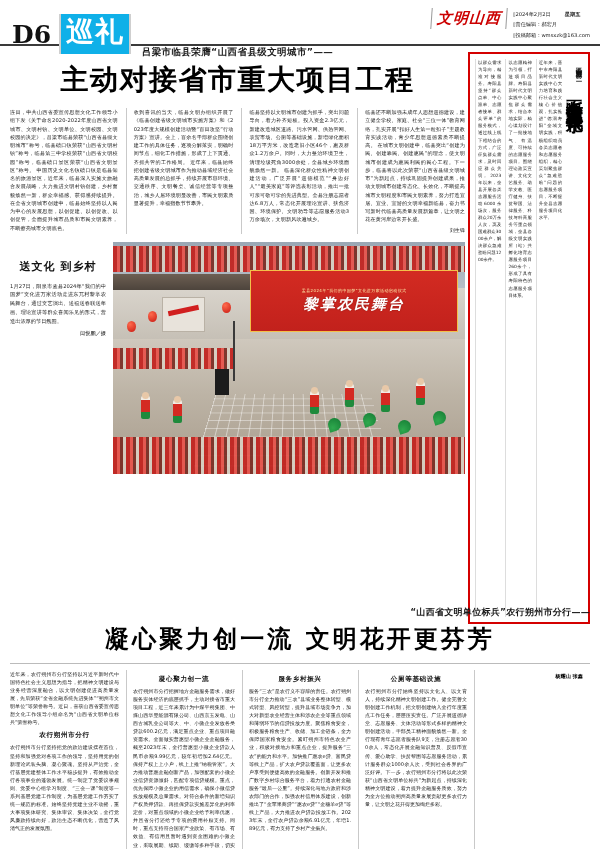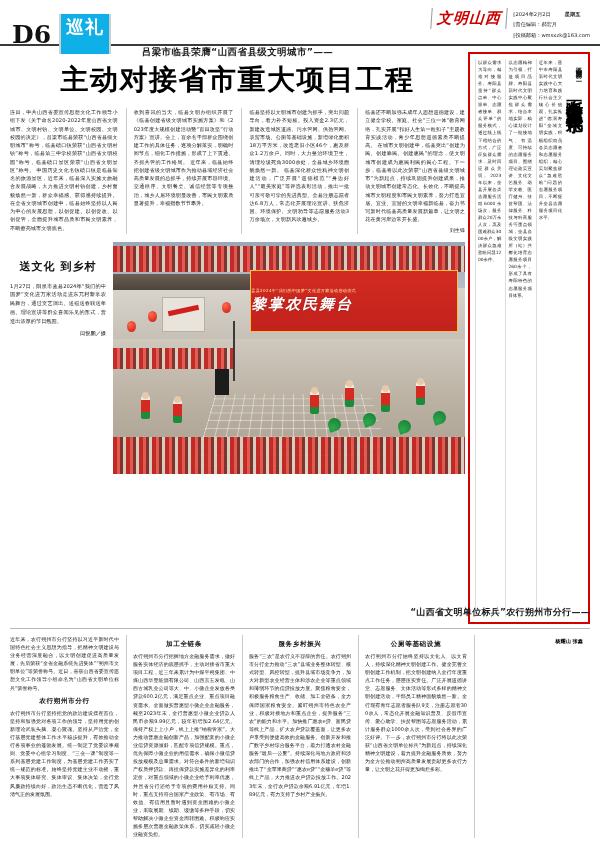--- a/index.html
+++ b/index.html
@@ -17,22 +17,22 @@
     border-bottom: 2px solid #3a3a3a;
     padding: 0 10px;
   }
   .mh-left { position: absolute; left: 12px; top: 6px; display: flex; align-items: center; gap: 8px; margin-top: 8px; }
   .folio {
     font-family: "DejaVu Serif", "Liberation Serif", serif;
     font-weight: bold; font-size: 25px; color: #111; letter-spacing: 0px;
   }
   .section-tag {
     background: #0fb0e8; color: #fff;
-    font-size: 18px; font-weight: bold; line-height: 1;
-    padding: 4px 5px 18px 5px;
+    font-size: 28px; font-weight: bold; line-height: 1;
+    padding: 4px 5px 8px 5px;
     border-left: 2px solid #cfcfcf; border-right: 2px solid #cfcfcf;
     letter-spacing: 1px;
   }
   .mh-right { position: absolute; right: 10px; top: 8px; display: flex; align-items: flex-start; gap: 6px; }
   .logo-brand {
     color: #cc0000; font-weight: bold; font-size: 15px;
     font-family: "DejaVu Serif", "Liberation Serif", serif;
     letter-spacing: 1px;
     border-left: 1.5px solid #999; border-right: 1.5px solid #999;
     padding: 2px 5px; line-height: 1.15;
@@ -127,21 +127,21 @@
   .ph-sky { position:absolute; left:0; top:0; width:100%; height:34%;
             background: linear-gradient(180deg,#9aa7b4 0%, #b5bdc6 55%, #cfd3d6 100%); }
   .ph-wall { position:absolute; left:0; top:20%; width:100%; height:22%;
              background: linear-gradient(180deg,#d9d4cc 0%, #c6c0b6 100%); }
   .ph-ground { position:absolute; left:0; top:42%; width:100%; height:58%;
                background: linear-gradient(180deg,#cfc8bd 0%, #bdb4a6 40%, #a89c8c 100%); }
   .ph-banner {
     position: absolute; left: 39%; top: 12%; width: 59%; height: 27%;
     background: linear-gradient(180deg,#d32b22 0%, #c2211c 100%);
     border: 1.5px solid #f3c04a;
-    display: flex; flex-direction: column; align-items: flex-start; justify-content: center;
+    display: flex; flex-direction: column; align-items: center; justify-content: center;
   }
   .ph-banner-top { font-size: 4px; color: #ffe9a8; letter-spacing: .4px; margin-bottom: 2px; }
   .ph-banner-main {
     font-size: 15px; color: #fff; font-weight: bold; letter-spacing: 2px;
     font-family: "DejaVu Serif","Liberation Serif",serif; font-style: italic;
     text-shadow: 0 0 2px rgba(0,0,0,.3);
   }
   .ph-roof { position:absolute; left:0; top:14%; width:40%; height:7%;
              background: linear-gradient(180deg,#6d5f53,#4d443c); }
   .ph-board { position:absolute; left:14%; top:24%; width:12%; height:15%;
@@ -315,30 +315,31 @@
 
       <div class="fan" style="left:61%;top:76%;"></div>
       <div class="fan" style="left:71%;top:74%;"></div>
       <div class="fan" style="left:81%;top:77%;"></div>
       <div class="fan" style="left:91%;top:73%;"></div>
     </div>
   </div>
 
   <div class="lower">
     <div class="lower-shoulder">“山西省文明单位标兵”农行朔州市分行——</div>
+    <div class="lower-headline">凝心聚力创一流  文明花开更芬芳</div>
     <div class="lower-rule"></div>
 
     <div class="lower-cols">
       <div class="lcol">
         <div class="lbody">近年来，农行朔州市分行坚持以习近平新时代中国特色社会主义思想为指导，把精神文明建设与业务经营深度融合，以文明创建促进高质量发展，先后荣获“全省金融系统先进集体”“朔州市文明单位”等荣誉称号。近日，喜获山西省委宣传思想文化工作领导小组命名为“山西省文明单位标兵”荣誉称号。</div>
         <div class="sub-head">农行朔州市分行</div>
         <div class="lbody">农行朔州市分行坚持把党的政治建设摆在首位，坚持和加强党对各项工作的领导，坚持用党的创新理论武装头脑、凝心聚魂。坚持从严治党，全行基层党建整体工作水平稳步提升，有效推动全行各项事业的蓬勃发展。统一制定了党委议事规则、党委中心组学习制度、“三会一课”制度等一系列基层党建工作制度，为基层党建工作夯实了统一规范的标准。始终坚持党建主业不动摇，重大事项集体研究、集体审议、集体决策，全行党风廉政持续向好，政治生态不断优化，营造了风清气正的发展氛围。</div>
       </div>
       <div class="lcol">
-        <div class="sub-head">加工全链条</div>
+        <div class="sub-head">凝心聚力创一流</div>
         <div class="lbody">农行朔州市分行把握地方金融服务需求，做好服务实体经济的底层抓手，主动对接省市重大项目工程，近三年来累计为中煤平朔集团、中煤山西华昱能源有限公司、山西京玉发电、山西古城乳业公司等大、中、小微企业发放各类贷款600.2亿元，满足重点企业、重点项目融资需求。全面做实普惠型小微企业金融服务，截至2023年末，全行普惠型小微企业贷款人民币余额9.99亿元，较年初增加2.64亿元。保持产权上上小户，线上上推“纳税管家”。大力推动普惠金融创新产品，加强配套的小微企业信贷资源倾斜，匹配专项信贷规模。重点，优先保障小微企业的用信需求，确保小微信贷投放规模及总量需求。对符合条件的新增知识产权质押贷款、再担保贷款实施差异化的利率定价，对重点领域的小微企业给予利率优惠，并且省分行还给予专项的费用补贴支持。同时，重点支持符合国家产业政策、有市场、有效益、有信用且暂时遇到资金困难的小微企业，采取展期、续期、缓缴等多种手段，切实帮助解决小微企业资金周转困难。积极响应实施多层次普惠金融政策体系，切实减轻小微企业融资负担。</div>
       </div>
       <div class="lcol">
         <div class="sub-head">服务乡村振兴</div>
         <div class="lbody">服务“三农”是农行义不容辞的责任。农行朔州市分行全力推动“三农”县域业务整体转型、模式转型、风控转型，提升县域市场竞争力，加大对新型农业经营主体和涉农企业等重点领域和薄弱环节的信贷投放力度。聚焦粮食安全，积极服务粮食生产、收储、加工全链条，全力保障国家粮食安全。紧盯朔州市特色农业产业，积极对接地方和重点企业，提升服务“三农”的能力和水平。加快推广惠农e贷、富民贷等线上产品，扩大农户贷款覆盖面，让更多农户享受到便捷高效的金融服务。创新开发和推广数字乡村综合服务平台，着力打通农村金融服务“最后一公里”。持续深化与地方政府和涉农部门的合作，加强农村信用体系建设，创新推出了“金苹果商贷”“惠农e贷”“金穗羊e贷”等线上产品，大力推进农户贷款投放工作。2023年末，全行农户贷款余额6.91亿元，年增1.89亿元，有力支持了乡村产业振兴。</div>
       </div>
       <div class="lcol">
         <div class="sub-head">公厕等基础设施</div>
         <div class="lbody">农行朔州市分行始终坚持以文化人、以文育人，持续深化精神文明创建工作。健全完善文明创建工作机制，把文明创建纳入全行年度重点工作任务，层层压实责任。广泛开展道德讲堂、志愿服务、文体活动等形式多样的精神文明创建活动，干部员工精神面貌焕然一新。全行现有青年志愿者服务队9支，注册志愿者300余人，常态化开展金融知识普及、反假币宣传、爱心助学、扶贫帮困等志愿服务活动，累计服务群众1000余人次，受到社会各界的广泛好评。下一步，农行朔州市分行将以此次荣获“山西省文明单位标兵”为新起点，持续深化精神文明建设，着力提升金融服务质效，努力为全方位推动朔州高质量发展贡献更多农行力量，让文明之花开得更加绚烂多彩。</div>
       </div>

